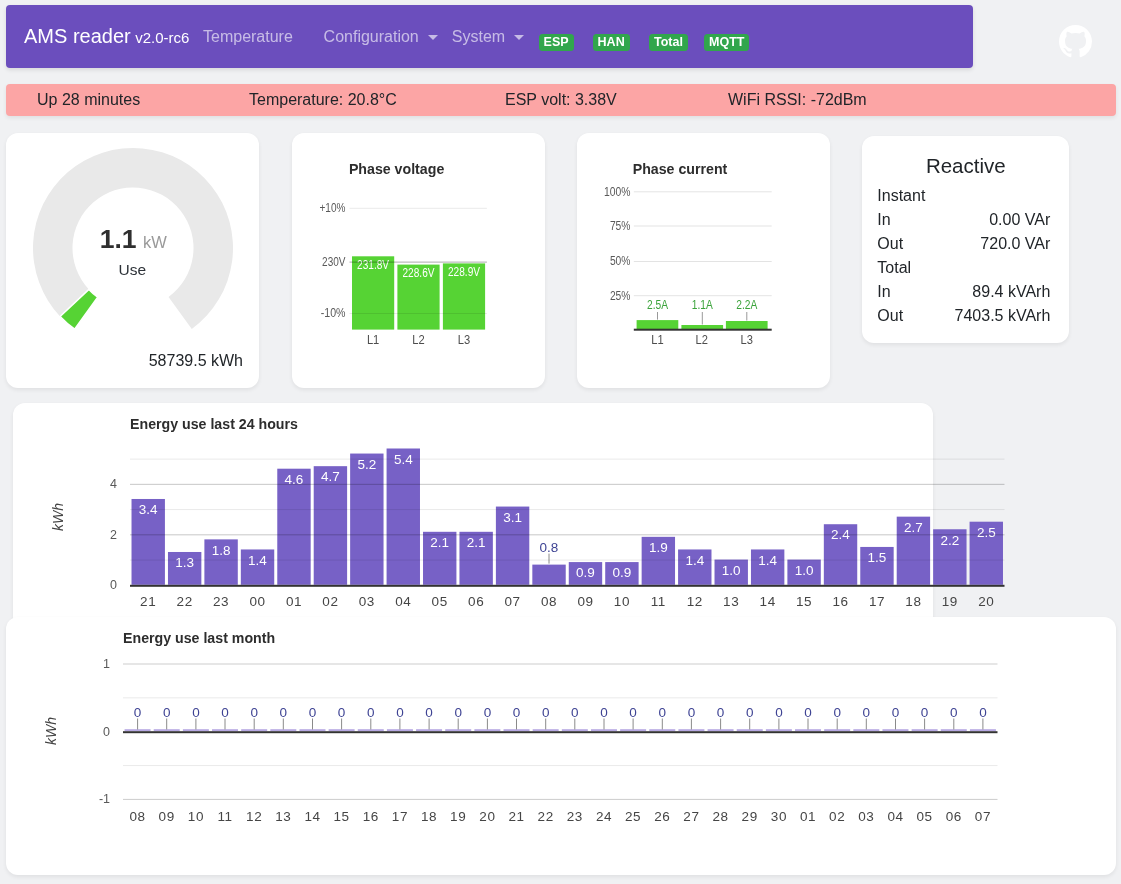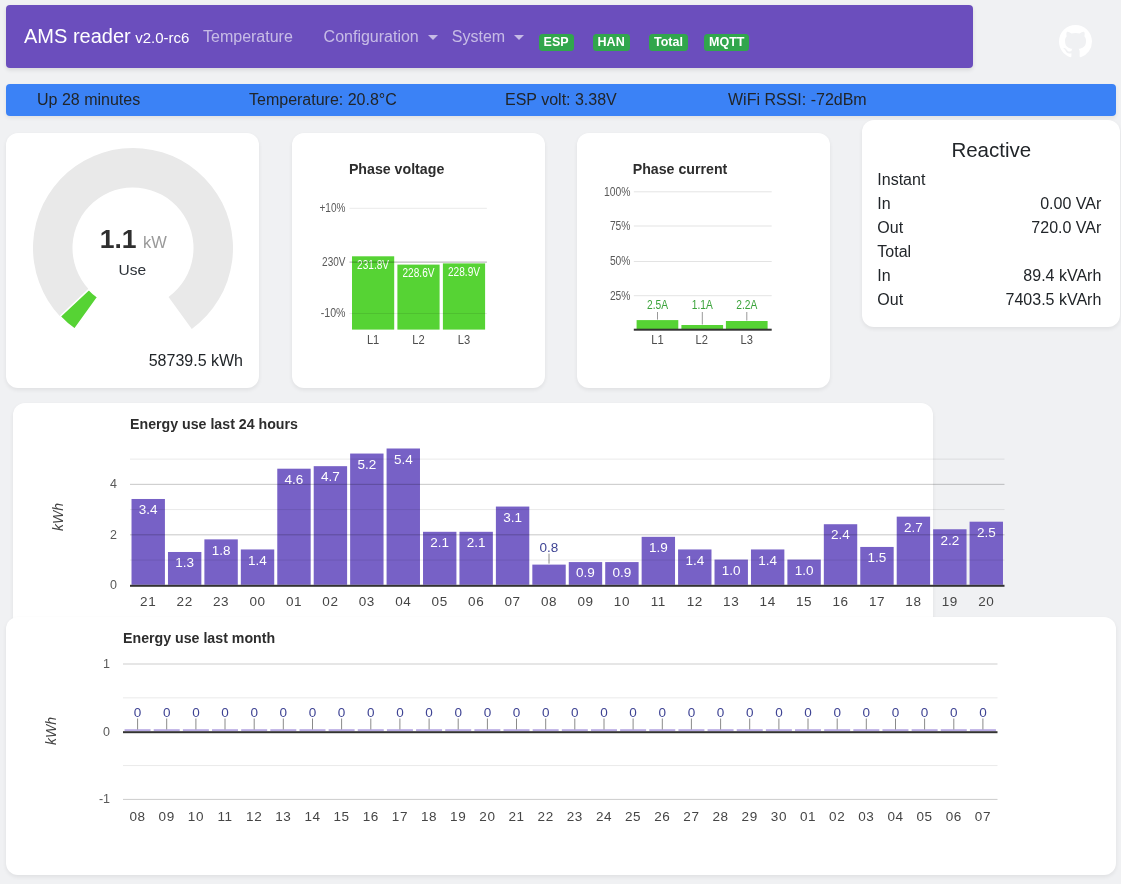--- a/index.html
+++ b/index.html
@@ -1,20 +1,20 @@
 <!DOCTYPE html>
 <html><head><meta charset="utf-8"><title>AMS reader</title>
 <style>
 *{margin:0;padding:0;box-sizing:border-box}
 body{width:1121px;height:884px;background:#f0f1f3;font-family:"Liberation Sans", sans-serif;position:relative;overflow:hidden}
 .card{position:absolute;background:#fff;border-radius:12px;box-shadow:0 2px 4px rgba(0,0,0,.07)}
 .nav{position:absolute;left:6px;top:5px;width:967px;height:63px;background:#6b4ebd;border-radius:4px;box-shadow:0 2px 4px rgba(0,0,0,.1)}
 .navlink{position:absolute;top:0;height:63px;line-height:63px;font-size:16px;color:rgba(255,255,255,.62);white-space:nowrap}
 .badge{position:absolute;top:28.9px;height:17px;line-height:17px;padding:0 5px;border-radius:3.5px;background:#31a64c;color:#fff;font-size:12.5px;font-weight:bold}
-.status{position:absolute;left:6px;top:84px;width:1109.5px;height:32px;background:#3b82f6;border-radius:4px;box-shadow:0 2px 4px rgba(0,0,0,.07);font-size:16px;color:#212529}
+.status{position:absolute;left:6px;top:84px;width:1109.5px;height:32px;background:#fca5a5;border-radius:4px;box-shadow:0 2px 4px rgba(0,0,0,.07);font-size:16px;color:#212529}
 .status span{position:absolute;top:0;height:32px;line-height:32px;white-space:nowrap}
 .rlabel{position:absolute;left:15px;font-size:16px;color:#212529}
 .rval{position:absolute;right:19px;font-size:16px;color:#212529;text-align:left}
 </style></head>
 <body>
 <div class="nav">
   <span style="position:absolute;left:18px;top:0;height:63px;line-height:63px;color:#fff;white-space:nowrap"><span style="font-size:20px">AMS reader</span> <span style="font-size:15px">v2.0-rc6</span></span>
   <span class="navlink" style="left:197px">Temperature</span>
   <span class="navlink" style="left:317.6px">Configuration<span style="display:inline-block;width:0;height:0;margin-left:9px;vertical-align:2px;border-top:5px solid rgba(255,255,255,.62);border-left:5px solid transparent;border-right:5px solid transparent"></span></span>
   <span class="navlink" style="left:445.8px">System<span style="display:inline-block;width:0;height:0;margin-left:9px;vertical-align:2px;border-top:5px solid rgba(255,255,255,.62);border-left:5px solid transparent;border-right:5px solid transparent"></span></span>
@@ -81,21 +81,21 @@
       <text x="125.3" y="176" font-family="&quot;Liberation Sans&quot;, sans-serif" font-size="12" fill="#3aa33a" text-anchor="middle" textLength="21" lengthAdjust="spacingAndGlyphs">1.1A</text>
       <rect x="148.9" y="188.0" width="41.7" height="8.7" fill="#56d334"></rect>
       <line x1="169.8" y1="179" x2="169.8" y2="187.5" stroke="#999999" stroke-width="1"></line>
       <text x="169.8" y="176" font-family="&quot;Liberation Sans&quot;, sans-serif" font-size="12" fill="#3aa33a" text-anchor="middle" textLength="21" lengthAdjust="spacingAndGlyphs">2.2A</text>
       <rect x="56.8" y="195.7" width="137.9" height="2" fill="#333333"></rect>
       <text x="80.5" y="211.4" font-family="&quot;Liberation Sans&quot;, sans-serif" font-size="13" fill="#4d4d4d" text-anchor="middle" textLength="12.4" lengthAdjust="spacingAndGlyphs">L1</text>
       <text x="124.8" y="211.4" font-family="&quot;Liberation Sans&quot;, sans-serif" font-size="13" fill="#4d4d4d" text-anchor="middle" textLength="12.4" lengthAdjust="spacingAndGlyphs">L2</text>
       <text x="169.8" y="211.4" font-family="&quot;Liberation Sans&quot;, sans-serif" font-size="13" fill="#4d4d4d" text-anchor="middle" textLength="12.4" lengthAdjust="spacingAndGlyphs">L3</text>
     </svg>
   </div>
-<div class="card" style="left:862.3px;top:120px;width:258px;height:207px">
+<div class="card" style="left:862.3px;top:136px;width:207px;height:207px">
   <div style="position:absolute;left:0;top:17.5px;width:100%;text-align:center;font-size:20.5px;color:#212529">Reactive</div>
   <div class="rlabel" style="top:50.5px;font-weight:normal">Instant</div>
   <div class="rlabel" style="top:74.5px">In</div>
     <div class="rval" style="top:74.5px">0.00 VAr</div>
   <div class="rlabel" style="top:98.5px">Out</div>
     <div class="rval" style="top:98.5px">720.0 VAr</div>
   <div class="rlabel" style="top:122.5px;font-weight:normal">Total</div>
   <div class="rlabel" style="top:146.5px">In</div>
     <div class="rval" style="top:146.5px">89.4 kVArh</div>
   <div class="rlabel" style="top:170.5px">Out</div>

